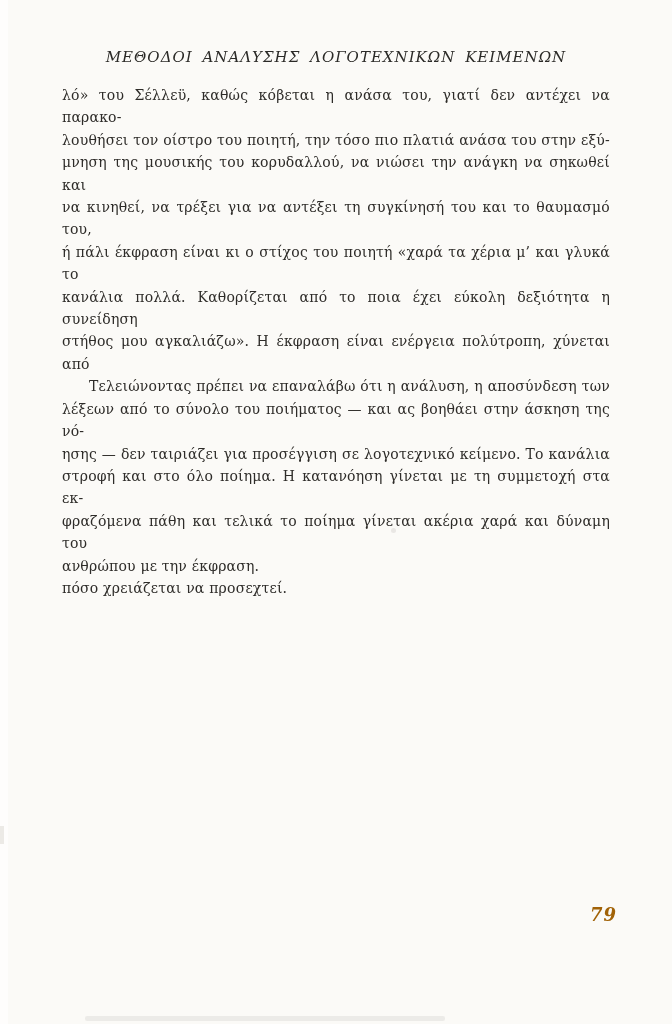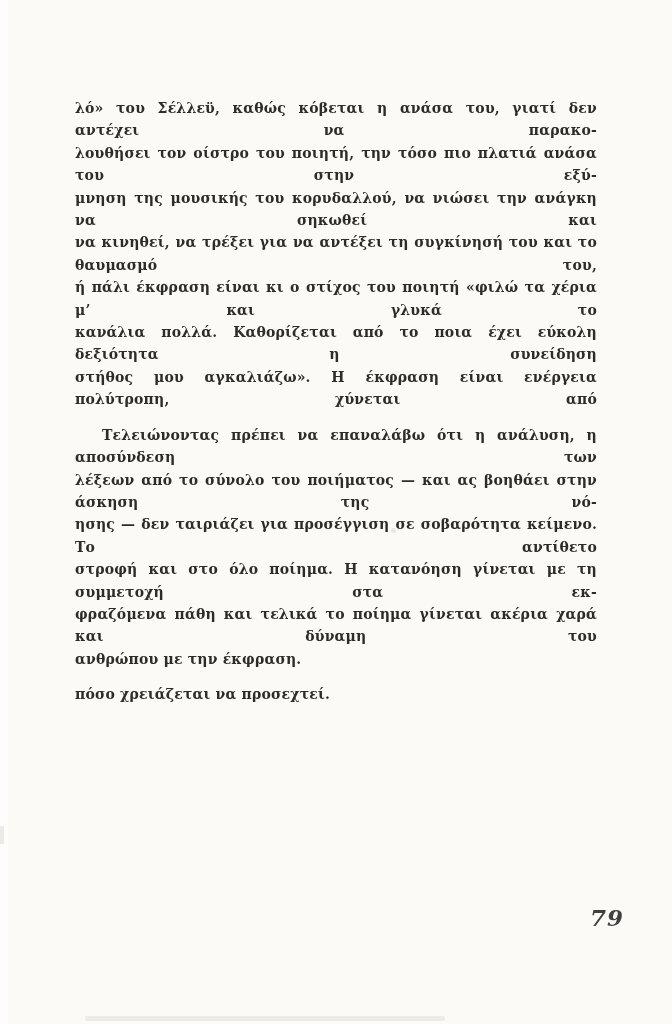--- a/index.html
+++ b/index.html
@@ -21,61 +21,62 @@
     word-spacing:4px;
     color:#2b2a27;
     white-space:nowrap;
   }
   .textblock{
     position:absolute;left:62px;top:84px;width:548px;
     font-size:14px;
     line-height:22.4px;
     letter-spacing:0.2px;
   }
-  .para{margin:13px;font-weight:bold;}
+  .para{margin:0;}
   .jline{text-align:justify;text-align-last:justify;}
   .lline{text-align:left;}
   .indent{text-indent:27px;}
   .pagenum{
     position:absolute;left:590px;top:904px;
     font-weight:bold;font-style:italic;
-    font-size:23px;letter-spacing:1px;
-    color:#404040;
+    font-size:18px;letter-spacing:1px;
+    color:#a16207;
   }
   
   .edge-left{position:absolute;left:0;top:0;width:8px;height:1024px;background:#ffffff;opacity:.65;}
   .edge-mark{position:absolute;left:0;top:826px;width:4px;height:18px;background:#eceae6;}
   .bottom-strip{position:absolute;left:85px;top:1016px;width:360px;height:5px;background:#e9e7e3;border-radius:2px;opacity:.8;}
   .speck{position:absolute;left:391px;top:528px;width:5px;height:5px;border-radius:50%;background:#dddbd7;opacity:.6;}
 </style>
 </head>
 <body>
 
 <div class="page">
 
   <div class="edge-left"></div>
   <div class="edge-mark"></div>
 
+  <div class="running-header">ΜΕΘΟΔΟΙ ΑΝΑΛΥΣΗΣ ΛΟΓΟΤΕΧΝΙΚΩΝ ΚΕΙΜΕΝΩΝ</div>
 
   <div class="textblock">
 
     <div class="para">
       <div class="jline">λό» του Σέλλεϋ, καθώς κόβεται η ανάσα του, γιατί δεν αντέχει να παρακο-</div>
       <div class="jline">λουθήσει τον οίστρο του ποιητή, την τόσο πιο πλατιά ανάσα του στην εξύ-</div>
       <div class="jline">μνηση της μουσικής του κορυδαλλού, να νιώσει την ανάγκη να σηκωθεί και</div>
       <div class="jline">να κινηθεί, να τρέξει για να αντέξει τη συγκίνησή του και το θαυμασμό του,</div>
-      <div class="jline">ή πάλι έκφραση είναι κι ο στίχος του ποιητή «φιλώ τα χέρια μ’ και γλυκά το</div>
+      <div class="jline">ή πάλι έκφραση είναι κι ο στίχος του ποιητή «χαρά τα χέρια μ’ και γλυκά το</div>
       <div class="jline">κανάλια πολλά. Καθορίζεται από το ποια έχει εύκολη δεξιότητα η συνείδηση</div>
       <div class="jline">στήθος μου αγκαλιάζω». Η έκφραση είναι ενέργεια πολύτροπη, χύνεται από</div>
     </div>
 
     <div class="para">
       <div class="jline indent">Τελειώνοντας πρέπει να επαναλάβω ότι η ανάλυση, η αποσύνδεση των</div>
       <div class="jline">λέξεων από το σύνολο του ποιήματος — και ας βοηθάει στην άσκηση της νό-</div>
-      <div class="jline">ησης — δεν ταιριάζει για προσέγγιση σε σοβαρότητα κείμενο. Το αντίθετο</div>
+      <div class="jline">ησης — δεν ταιριάζει για προσέγγιση σε λογοτεχνικό κείμενο. Το κανάλια</div>
       <div class="jline">στροφή και στο όλο ποίημα. Η κατανόηση γίνεται με τη συμμετοχή στα εκ-</div>
       <div class="jline">φραζόμενα πάθη και τελικά το ποίημα γίνεται ακέρια χαρά και δύναμη του</div>
       <div class="lline">ανθρώπου με την έκφραση.</div>
     </div>
 
     <div class="para">
       <div class="lline">πόσο χρειάζεται να προσεχτεί.</div>
     </div>
 
   </div>

